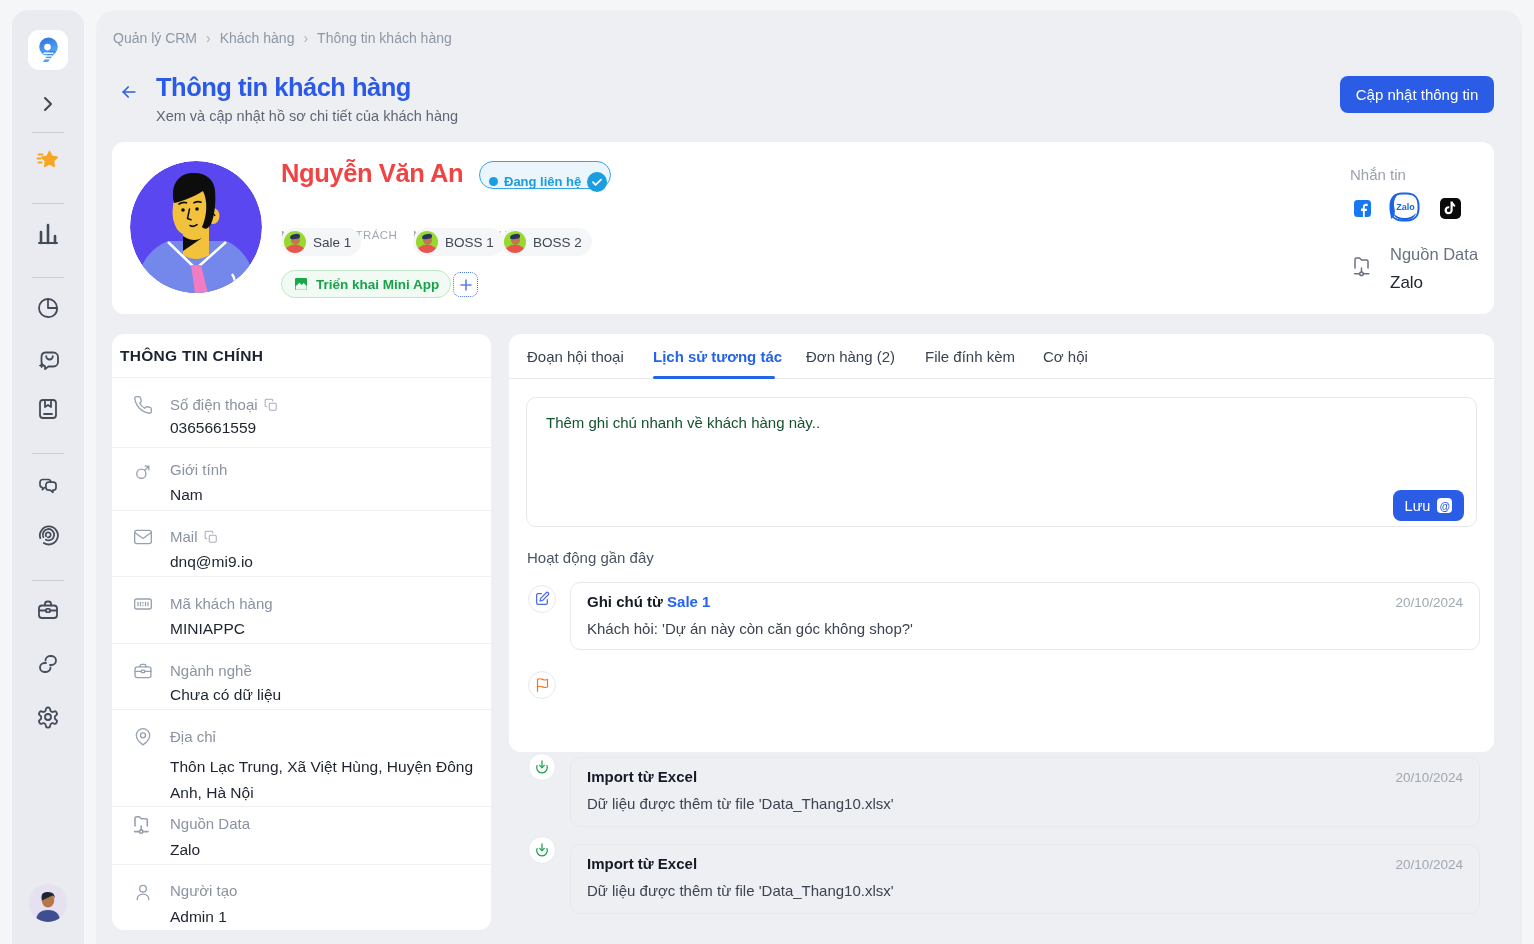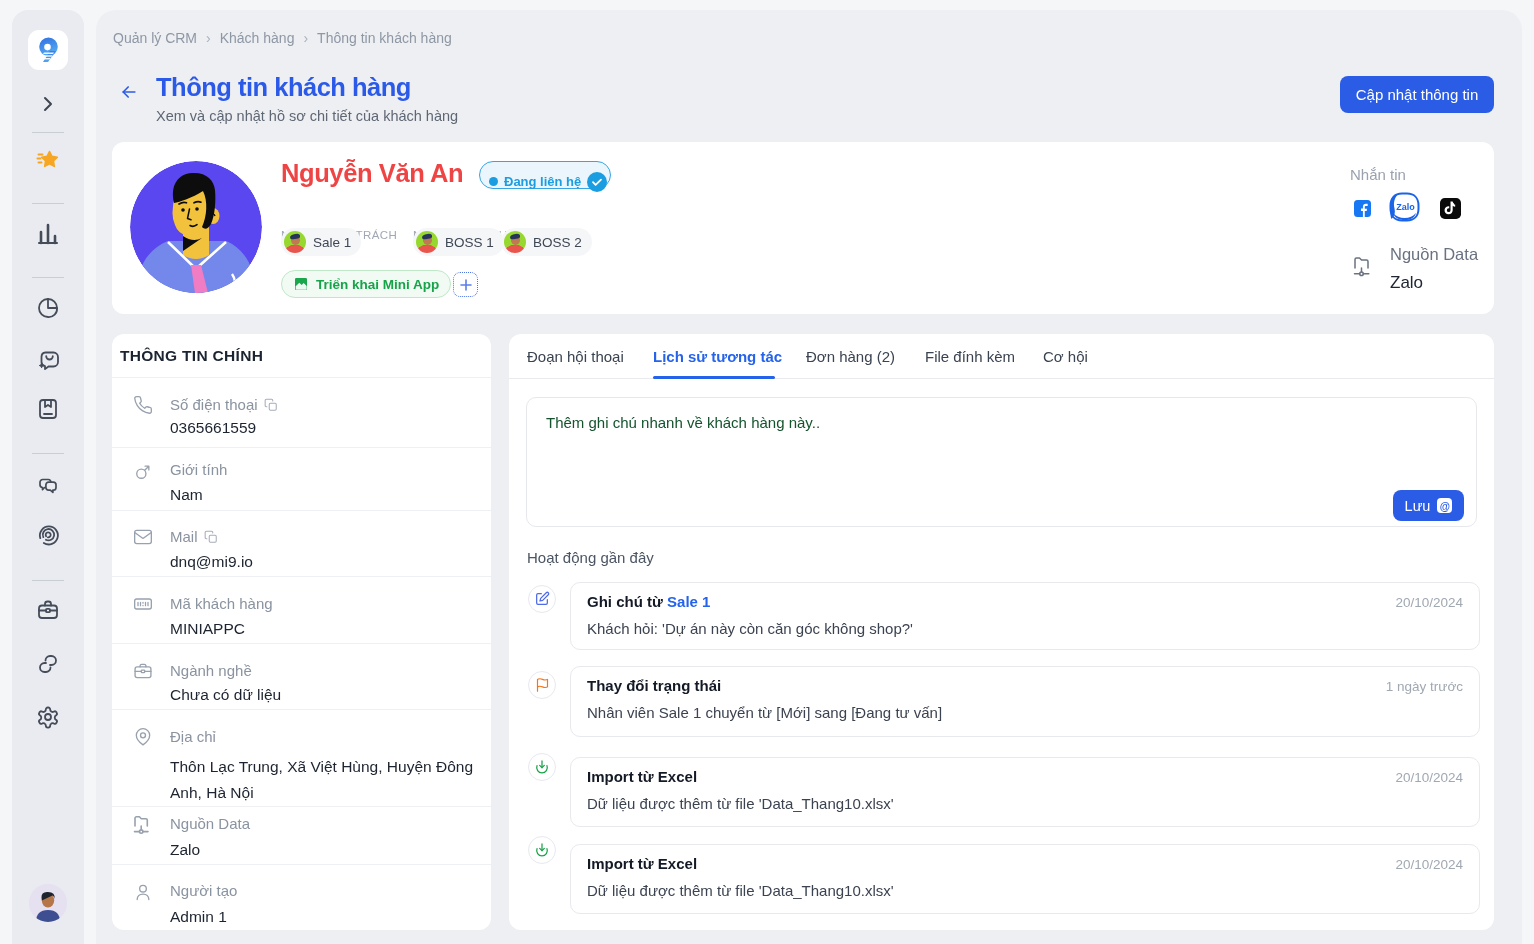--- a/index.html
+++ b/index.html
@@ -49,21 +49,21 @@
   #plus-btn { position:absolute; left:341px; top:130px; width:25px; height:25px; border:1.5px dotted #4f74e8;
     border-radius:7px; display:flex; align-items:center; justify-content:center; }
   #msg-lbl { position:absolute; left:1238px; top:24px; font-size:15px; color:#9aa2af; }
   #info-card { left:16px; top:324px; width:379px; height:596px; }
   #info-head { position:absolute; left:8px; top:13px; font-size:15.5px; font-weight:700; color:#1b2430; letter-spacing:.3px; }
   .sep-ln { position:absolute; left:0; width:379px; height:1px; background:#eef0f3; }
   .ricon { position:absolute; left:21px; width:20px; height:20px; fill:none; stroke:#98a1ae; stroke-width:1.6; stroke-linecap:round; stroke-linejoin:round; }
   .rlbl { position:absolute; left:58px; font-size:15px; color:#8a93a0; display:flex; align-items:center; gap:6px; }
   .cpy { width:14px; height:14px; fill:none; stroke:#a6adb8; stroke-width:1.8; stroke-linecap:round; stroke-linejoin:round; }
   .rval { position:absolute; left:58px; font-size:15.5px; color:#1d2430; }
-  #tabs-card { left:413px; top:324px; width:985px; height:596px; }
+  #tabs-card { left:413px; top:324px; width:985px; height:418px; }
   #tabline { position:absolute; left:0; top:44px; width:985px; height:1px; background:#e8eaee; }
   .tab { position:absolute; top:14px; font-size:15px; font-weight:500; color:#3a4350; }
   .tab.active { color:#2563eb; font-weight:600; }
   #tab-underline { position:absolute; left:144px; top:42px; width:122px; height:3px; background:#2563eb; border-radius:2px; }
   #note-box { position:absolute; left:17px; top:63px; width:951px; height:130px; border:1px solid #e6e8ec; border-radius:10px; }
   #note-ph { position:absolute; left:37px; top:80px; font-size:15px; color:#14532d; }
   #save-btn { position:absolute; left:884px; top:156px; width:71px; height:31px; background:#2b5ce6; border-radius:8px;
     color:#fff; font-size:14.5px; display:flex; align-items:center; justify-content:center; gap:7px; }
   #save-btn .at { background:#fff; color:#2b5ce6; font-size:10.5px; font-weight:700; width:15px; height:15px;
     border-radius:4px; display:flex; align-items:center; justify-content:center; }
@@ -353,25 +353,20 @@
         <div class="act-desc">Khách hỏi: 'Dự án này còn căn góc không shop?'</div>
         <div class="act-date">20/10/2024</div>
       </div>
 
       <div class="act-ic" style="top:337px">
         <svg width="15" height="16" viewBox="0 0 24 24" fill="none" stroke="#f97316" stroke-width="1.9" stroke-linecap="round" stroke-linejoin="round">
           <path d="M4 15s1-1 4-1 5 2 8 2 4-1 4-1V3s-1 1-4 1-5-2-8-2-4 1-4 1z"></path>
           <path d="M4 22v-7"></path>
         </svg>
       </div>
-      <div class="act-card" style="top:332px; height:71px;">
-        <div class="act-title">Thay đổi trạng thái</div>
-        <div class="act-desc">Nhân viên Sale 1 chuyển từ [Mới] sang [Đang tư vấn]</div>
-        <div class="act-date">1 ngày trước</div>
-      </div>
 
       <div class="act-ic" style="top:419px">
         <svg width="16" height="16" viewBox="0 0 24 24" fill="none" stroke="#1ca24c" stroke-width="1.9" stroke-linecap="round" stroke-linejoin="round">
           <path d="M12 3v10"></path>
           <path d="M8.5 9.5 12 13l3.5-3.5"></path>
           <path d="M4.5 10a8 8 0 1 0 15 0" transform="rotate(0 12 12)"></path>
         </svg>
       </div>
       <div class="act-card" style="top:423px; height:70px;">
         <div class="act-title">Import từ Excel</div>

